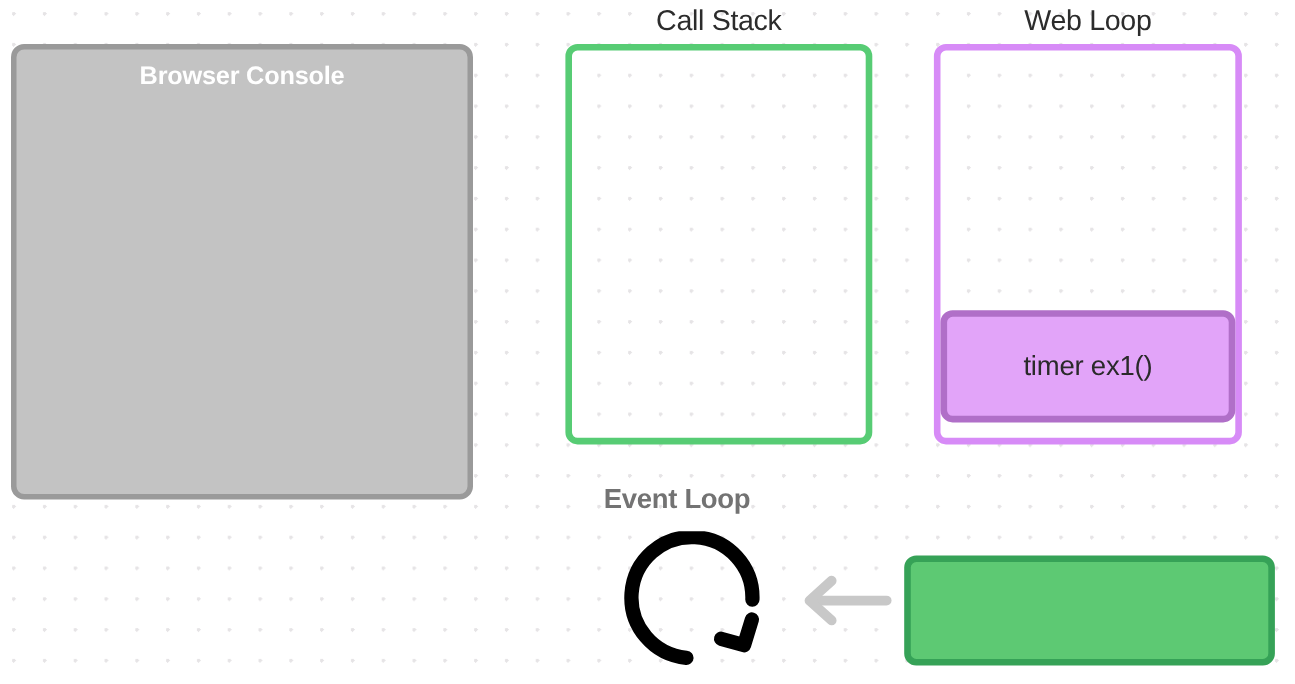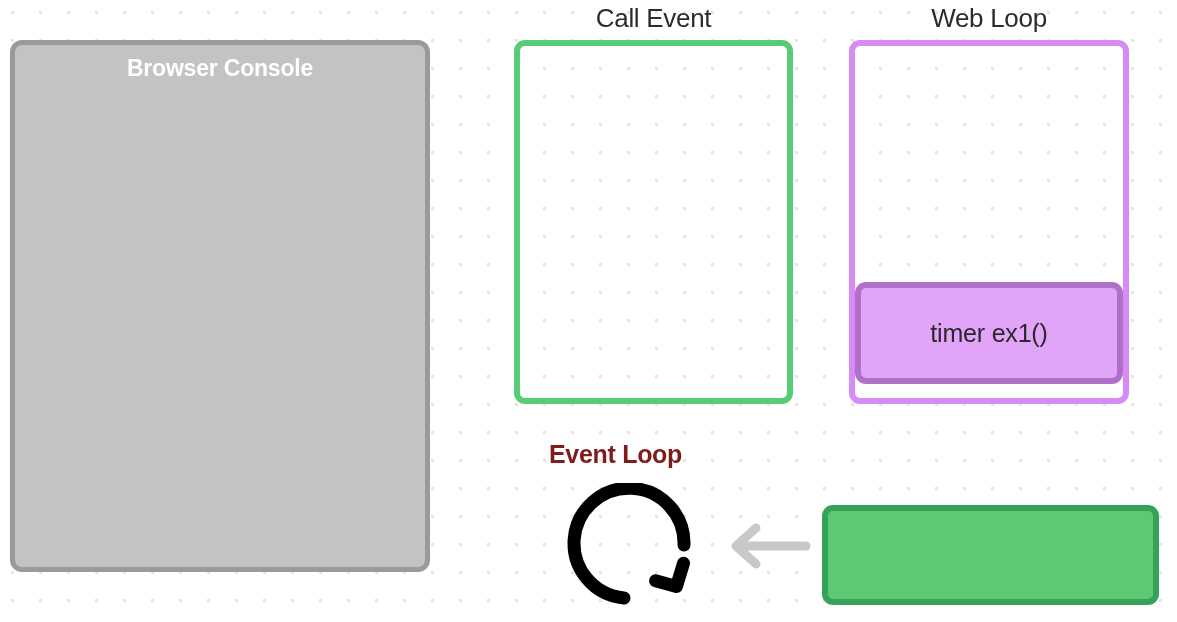--- a/index.html
+++ b/index.html
@@ -35,21 +35,21 @@
     width: 1177px;
     height: 622px;
   }
 
   
   #browser-console {
     position: absolute;
     left: 10px;
     top: 40px;
     width: 420px;
-    height: 532px;
+    height: 414px;
     box-sizing: border-box;
     background: #c3c3c3;
     border: 5px solid #9a9a9a;
     border-radius: 12px;
   }
   #browser-console-title {
     position: absolute;
     left: 0;
     top: 10px;
     width: 100%;
@@ -65,21 +65,21 @@
     position: absolute;
     text-align: center;
     color: #2c2c2c;
     font-size: 26px;
     font-weight: normal;
     white-space: nowrap;
     letter-spacing: -0.3px;
   }
   .panel-title.bold {
     font-weight: bold;
-    color: #7f1d1d;
+    color: #737373;
   }
 
   #call-stack-title { left: 514px; top: 3px; width: 279px; }
   #web-apis-title   { left: 849px; top: 3px; width: 280px; }
   #event-loop-title { left: 513px; top: 440px; width: 205px; font-size: 25px; }
   #callback-queue-title { left: 822px; top: 470px; width: 337px; font-size: 25px; }
 
   
   #call-stack-box {
     position: absolute;
@@ -168,21 +168,21 @@
 <body>
 
 <div id="dot-grid"></div>
 
 <div class="stage">
 
   <div id="browser-console">
     <div id="browser-console-title">Browser Console</div>
   </div>
 
-  <div class="panel-title" id="call-stack-title">Call Event</div>
+  <div class="panel-title" id="call-stack-title">Call Stack</div>
   <div id="call-stack-box"></div>
 
   <div class="panel-title" id="web-apis-title">Web Loop</div>
   <div id="web-apis-box">
     <div id="web-apis-items">
       <div class="task-block">timer ex1()</div>
     </div>
   </div>
 
   <div class="panel-title bold" id="event-loop-title">Event Loop</div>

